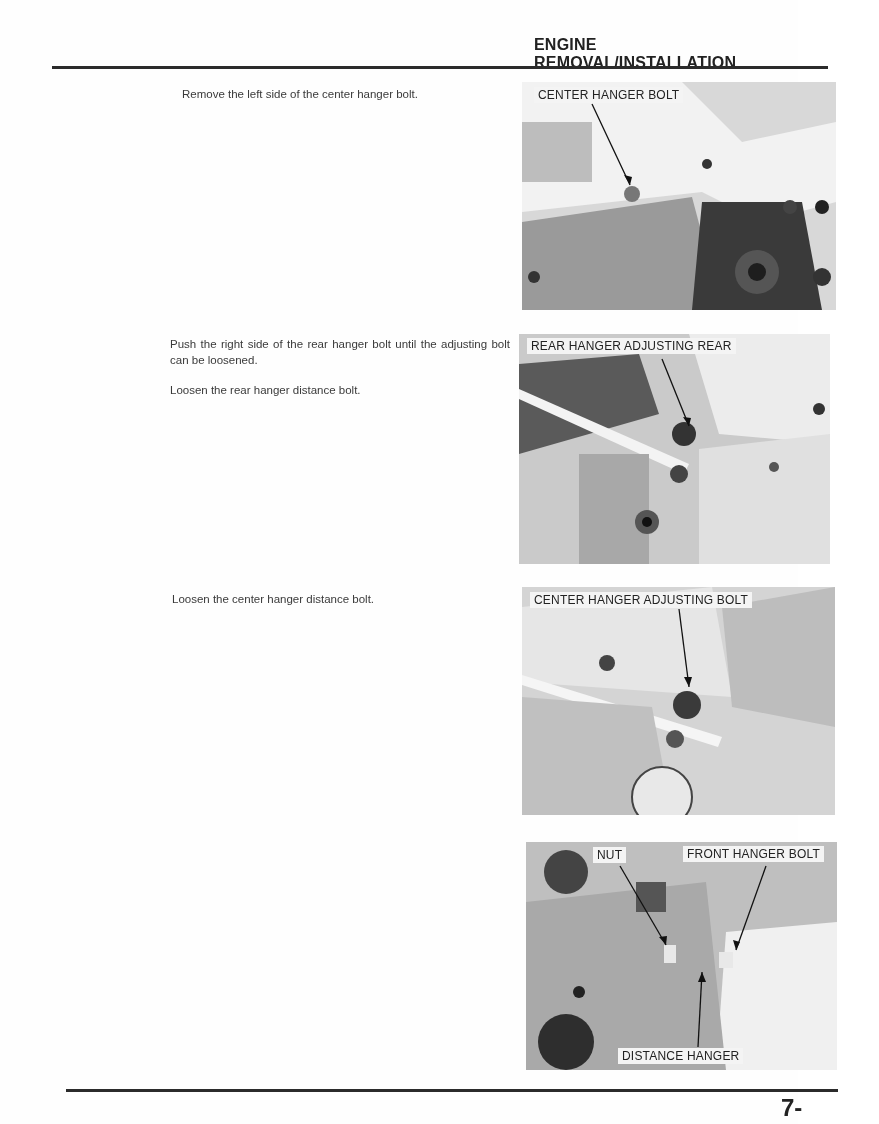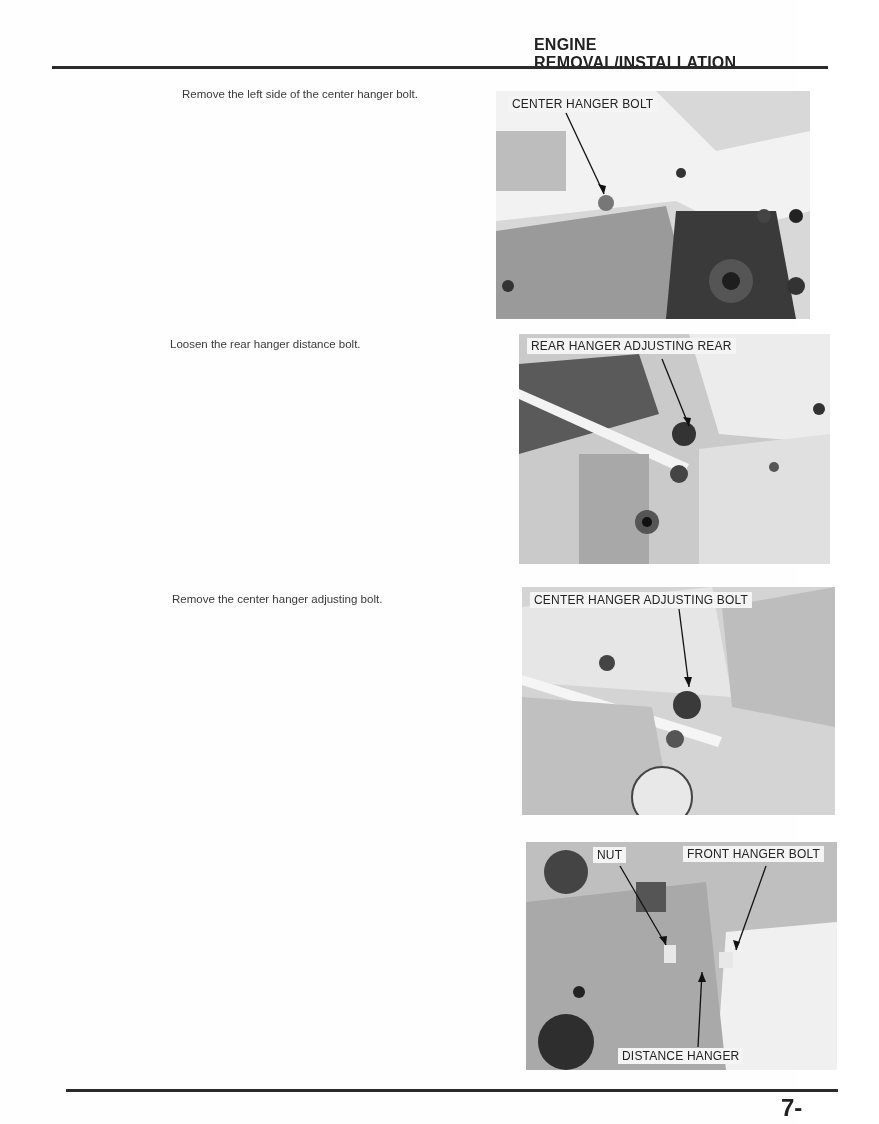--- a/index.html
+++ b/index.html
@@ -52,21 +52,21 @@
 <body>
 
 <div class="page">
 
   <div class="header-title">ENGINE REMOVAL/INSTALLATION</div>
   <div class="rule-top"></div>
 
   <div class="step-text" style="left:166px; top:86px;margin-left:16px;">
     <p>Remove the left side of the center hanger bolt.</p>
   </div>
-  <div class="figure" style="left:496px; top:82px; width:314px; height:228px;margin-top:9px;">
+  <div class="figure" style="left:522px; top:82px; width:314px; height:228px;">
     <svg viewBox="0 0 314 228" preserveAspectRatio="none">
       <rect width="314" height="228" fill="#d8d8d8"></rect>
       <path d="M0 0 L160 0 L220 60 L314 40 L314 120 L240 140 L180 110 L0 130 Z" fill="#f2f2f2"></path>
       <path d="M0 140 L170 115 L200 228 L0 228 Z" fill="#9a9a9a"></path>
       <path d="M180 120 L280 120 L300 228 L170 228 Z" fill="#3a3a3a"></path>
       <circle cx="235" cy="190" r="22" fill="#555"></circle>
       <circle cx="235" cy="190" r="9" fill="#1e1e1e"></circle>
       <circle cx="110" cy="112" r="8" fill="#777"></circle>
       <circle cx="185" cy="82" r="5" fill="#333"></circle>
       <circle cx="268" cy="125" r="7" fill="#444"></circle>
@@ -74,20 +74,21 @@
       <circle cx="300" cy="195" r="9" fill="#333"></circle>
       <circle cx="12" cy="195" r="6" fill="#333"></circle>
       <rect x="0" y="40" width="70" height="60" fill="#bdbdbd"></rect>
       <line x1="70" y1="22" x2="108" y2="103" stroke="#111" stroke-width="1.3"></line>
       <polygon points="108,103 102,93 110,95" fill="#111"></polygon>
     </svg>
     <div class="callout" style="left:12px; top:5px;">CENTER HANGER BOLT</div>
   </div>
 
   <div class="step-text" style="left:170px; top:336px;">
+    <p>Push the right side of the rear hanger bolt until the adjusting bolt can be loosened.</p>
     <p>Loosen the rear hanger distance bolt.</p>
   </div>
   <div class="figure" style="left:519px; top:334px; width:311px; height:230px;">
     <svg viewBox="0 0 311 230" preserveAspectRatio="none">
       <rect width="311" height="230" fill="#cacaca"></rect>
       <path d="M170 0 L311 0 L311 110 L200 100 Z" fill="#ececec"></path>
       <path d="M0 30 L120 20 L140 80 L0 120 Z" fill="#5a5a5a"></path>
       <path d="M0 55 L170 130 L165 140 L0 65 Z" fill="#f3f3f3"></path>
       <path d="M180 115 L311 100 L311 230 L180 230 Z" fill="#e0e0e0"></path>
       <rect x="60" y="120" width="70" height="110" fill="#a8a8a8"></rect>
@@ -97,21 +98,21 @@
       <circle cx="128" cy="188" r="5" fill="#111"></circle>
       <circle cx="300" cy="75" r="6" fill="#333"></circle>
       <circle cx="255" cy="133" r="5" fill="#555"></circle>
       <line x1="143" y1="25" x2="170" y2="92" stroke="#111" stroke-width="1.3"></line>
       <polygon points="170,92 164,83 172,84" fill="#111"></polygon>
     </svg>
     <div class="callout" style="left:8px; top:4px;">REAR HANGER ADJUSTING REAR</div>
   </div>
 
   <div class="step-text" style="left:172px; top:591px;">
-    <p>Remove the center hanger adjusting bolt.</p>
+    <p>Loosen the center hanger distance bolt.</p>
   </div>
   <div class="figure" style="left:522px; top:587px; width:313px; height:228px;">
     <svg viewBox="0 0 313 228" preserveAspectRatio="none">
       <rect width="313" height="228" fill="#d4d4d4"></rect>
       <path d="M0 20 L190 0 L210 110 L0 95 Z" fill="#e6e6e6"></path>
       <path d="M200 20 L313 0 L313 140 L210 120 Z" fill="#bdbdbd"></path>
       <path d="M0 88 L200 150 L196 160 L0 98 Z" fill="#f5f5f5"></path>
       <path d="M0 110 L130 120 L150 228 L0 228 Z" fill="#c0c0c0"></path>
       <circle cx="165" cy="118" r="14" fill="#3a3a3a"></circle>
       <circle cx="153" cy="152" r="9" fill="#555"></circle>

